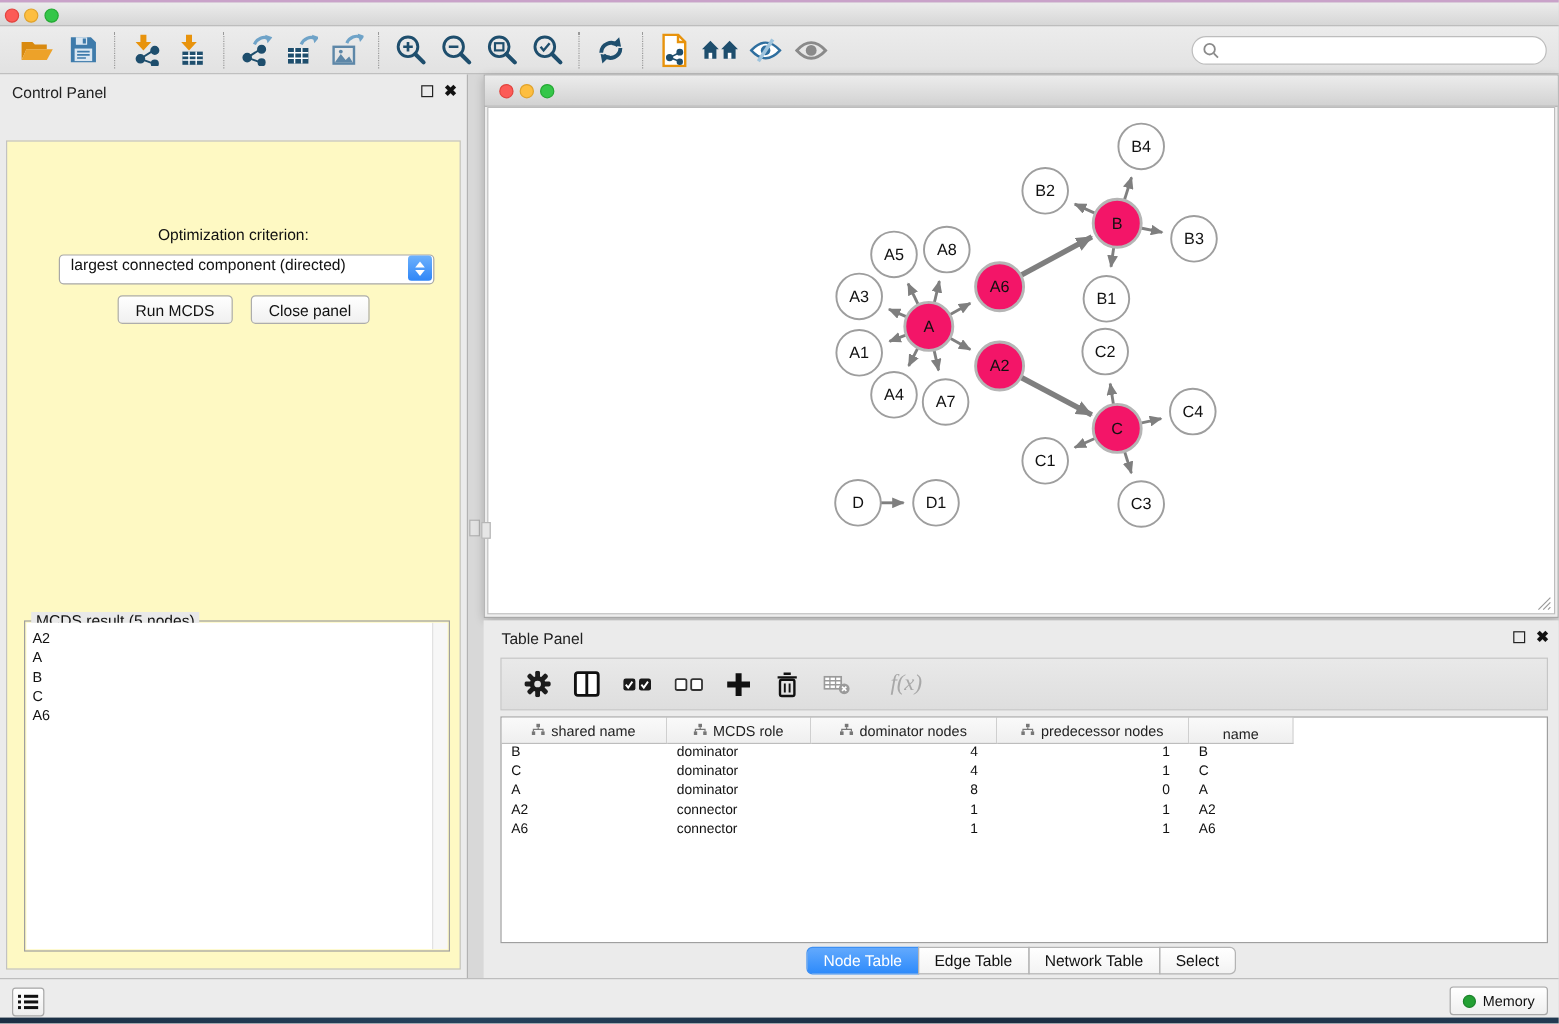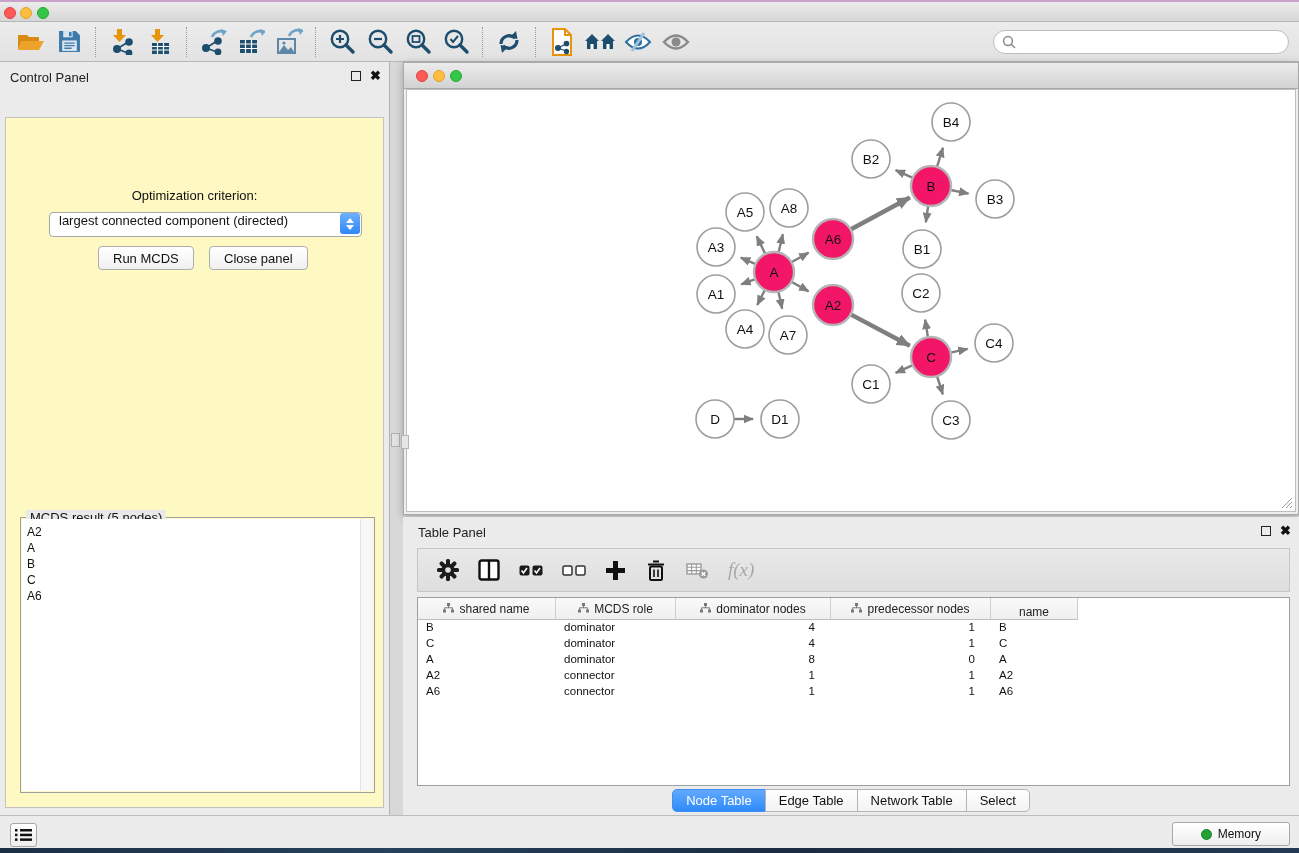--- a/index.html
+++ b/index.html
@@ -89,41 +89,41 @@
   .resize-grip { position:absolute; right:2px; bottom:2px; }
   .scroll-stub-v { position:absolute; left:-6px; top:345px; width:8px; height:14px;
     background:#e6e6e6; border:1px solid #b5b5b5; }
 
   
   .table-panel { position:absolute; left:403px; top:455px; right:0; height:298px; background:#ebebeb; }
   .tp-toolbar { position:absolute; left:14px; right:9px; top:31px; height:44px;
     background:linear-gradient(#e9e9e9,#dedede); border:1px solid #c6c6c6;
     display:flex; align-items:center; padding-left:14px; }
   .tp-btn { height:34px; display:flex; align-items:center; justify-content:center; margin-right:9px; padding:0 5px; }
-  .fx { font-family:"Liberation Serif", serif; font-style:italic; font-size:19px; color:#a8a8a8; }
+  .fx { font-family:"Liberation Serif", serif; font-style:italic; font-size:19px; color:#a8a8a8;margin-left:14px; }
   .node-table { position:absolute; left:14px; right:9px; top:80px; bottom:29px; background:#fff;
     border:1px solid #9f9f9f; overflow:hidden; }
   .nt-header { display:flex; height:22px; }
   .nt-header .th { border-right:1px solid #cfcfcf; border-bottom:1px solid #bdbdbd;
     background:linear-gradient(#fafafa,#efefef); display:flex; align-items:center; justify-content:center;
     gap:5px; font-size:12px; color:#222; }
   .nt-row { display:flex; height:16px; font-size:11.5px; color:#111; }
   .nt-row .td { padding:1px 8px 0 8px; white-space:nowrap; overflow:hidden; }
   .nt-row .td.num { text-align:right; padding-right:16px; }
   .tp-tabs { position:absolute; left:0; right:0; top:272px; text-align:center; }
 
   
   .statusbar { position:absolute; left:0; right:0; top:815px; height:33px; background:#ececec;
     border-top:1px solid #bdbdbd; }
   .list-btn { position:absolute; left:10px; top:7px; width:27px; height:24px;
     background:linear-gradient(#ffffff,#ededed); border:1px solid #a8a8a8; border-radius:3px;
     display:flex; align-items:center; justify-content:center; }
   .memory-btn { position:absolute; right:9px; top:6px; height:24px;
     background:linear-gradient(#ffffff,#efefef); border:1px solid #a8a8a8; border-radius:3px;
-    display:flex; align-items:center; gap:6px; padding:0 28px; font-size:12px; color:#111; }
+    display:flex; align-items:center; gap:6px; padding:0 10px; font-size:12px; color:#111; }
   .mem-dot { width:11px; height:11px; border-radius:50%; background:#23a033; border:1px solid #1b822a; }
   .desktop-strip { position:absolute; left:0; right:0; bottom:0; height:5px;
     background:linear-gradient(90deg,#1b2f44,#25425c 30%,#1a2c40 60%,#223a52); }
 </style>
 </head>
 <body>
 
 <div class="app">
 
   <div class="titlebar">

